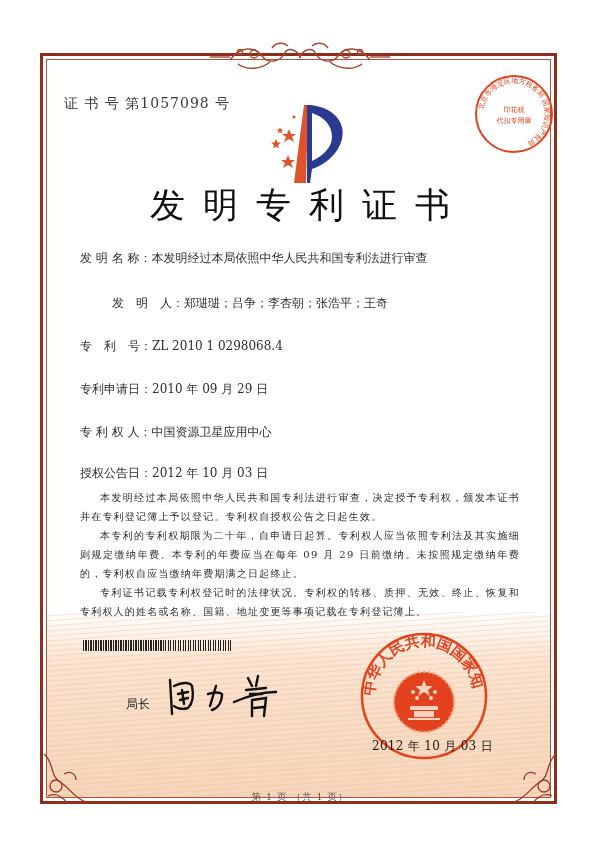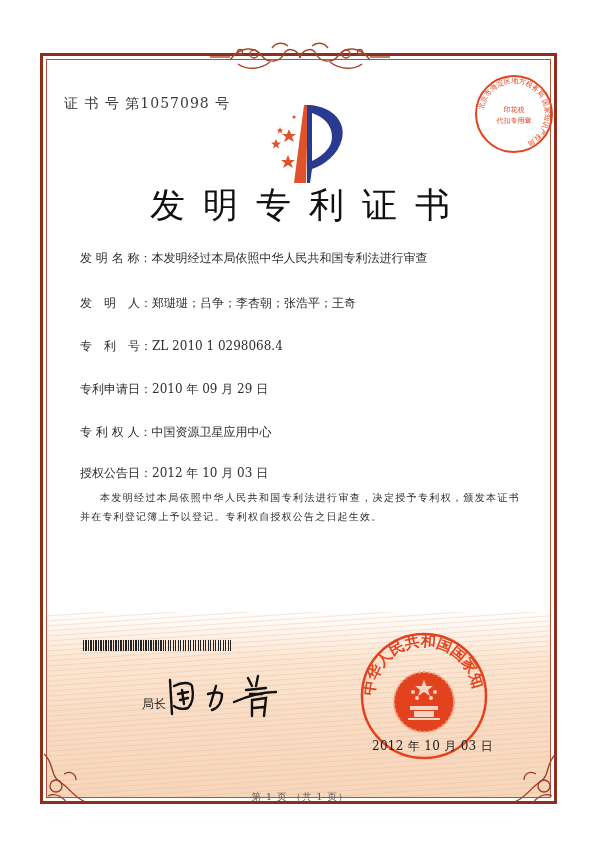--- a/index.html
+++ b/index.html
@@ -94,21 +94,21 @@
     .body-text p { margin: 0; }
     .indent { text-indent: 2em; }
     .barcode {
       position: absolute;
       left: 83px; top: 640px;
       width: 148px; height: 11px;
       background: repeating-linear-gradient(90deg, #222 0px, #222 1px, transparent 1px, transparent 2px, #222 2px, #222 3.5px, transparent 3.5px, transparent 5px);
     }
     .director-label {
       position: absolute;
-      left: 142px; top: 696px;
+      left: 126px; top: 696px;
       font-family: Liberation Mono, monospace;
       font-size: 12px;
       color: #222;
     }
     .signature {
       position: absolute;
       left: 162px; top: 672px;
       width: 120px; height: 50px;
     }
     .seal-big {
@@ -201,38 +201,40 @@
     <text x="42" y="40" text-anchor="middle" font-size="7" fill="#e2431e" font-family="DejaVu Serif, serif">印花税</text>
     <text x="42" y="51" text-anchor="middle" font-size="7" fill="#e2431e" font-family="DejaVu Serif, serif">代扣专用章</text>
   </svg>
 </div>
 
 <div class="title">发明专利证书</div>
 
 <div class="field" style="top:250px;">
   <span class="label">发 明 名 称：</span><span>本发明经过本局依照中华人民共和国专利法进行审查</span>
 </div>
-<div class="field" style="top:295px;">
+<div class="field" style="top:295px;margin-left:32px;">
   <span class="label">发　明　人：</span><span>郑琎琎；吕争；李杏朝；张浩平；王奇</span>
 </div>
 <div class="field" style="top:338px;">
   <span class="label">专　利　号：</span><span>ZL 2010 1 0298068.4</span>
 </div>
 <div class="field" style="top:381px;">
   <span class="label">专利申请日：</span><span>2010 年 09 月 29 日</span>
 </div>
 <div class="field" style="top:424px;">
   <span class="label">专 利 权 人：</span><span>中国资源卫星应用中心</span>
 </div>
 <div class="field" style="top:465px;">
   <span class="label">授权公告日：</span><span>2012 年 10 月 03 日</span>
 </div>
 
 <div class="body-text" style="top:488px;">
   <p class="indent">本发明经过本局依照中华人民共和国专利法进行审查，决定授予专利权，颁发本证书并在专利登记簿上予以登记。专利权自授权公告之日起生效。</p>
+  <p class="indent">本专利的专利权期限为二十年，自申请日起算。专利权人应当依照专利法及其实施细则规定缴纳年费。本专利的年费应当在每年 09 月 29 日前缴纳。未按照规定缴纳年费的，专利权自应当缴纳年费期满之日起终止。</p>
+  <p class="indent">专利证书记载专利权登记时的法律状况。专利权的转移、质押、无效、终止、恢复和专利权人的姓名或名称、国籍、地址变更等事项记载在专利登记簿上。</p>
 </div>
 
 <div class="barcode"></div>
 
 <div class="director-label">局长</div>
 <svg class="signature" viewBox="0 0 120 50">
   <g fill="none" stroke="#111" stroke-width="2.4" stroke-linecap="round">
     <path d="M8 8 L10 42"></path>
     <path d="M12 14 C20 10, 28 10, 30 14 C32 24, 30 32, 26 36 C20 38, 14 36, 12 34"></path>
     <path d="M16 22 L26 20 M18 28 L26 26 M20 18 L22 32"></path>

